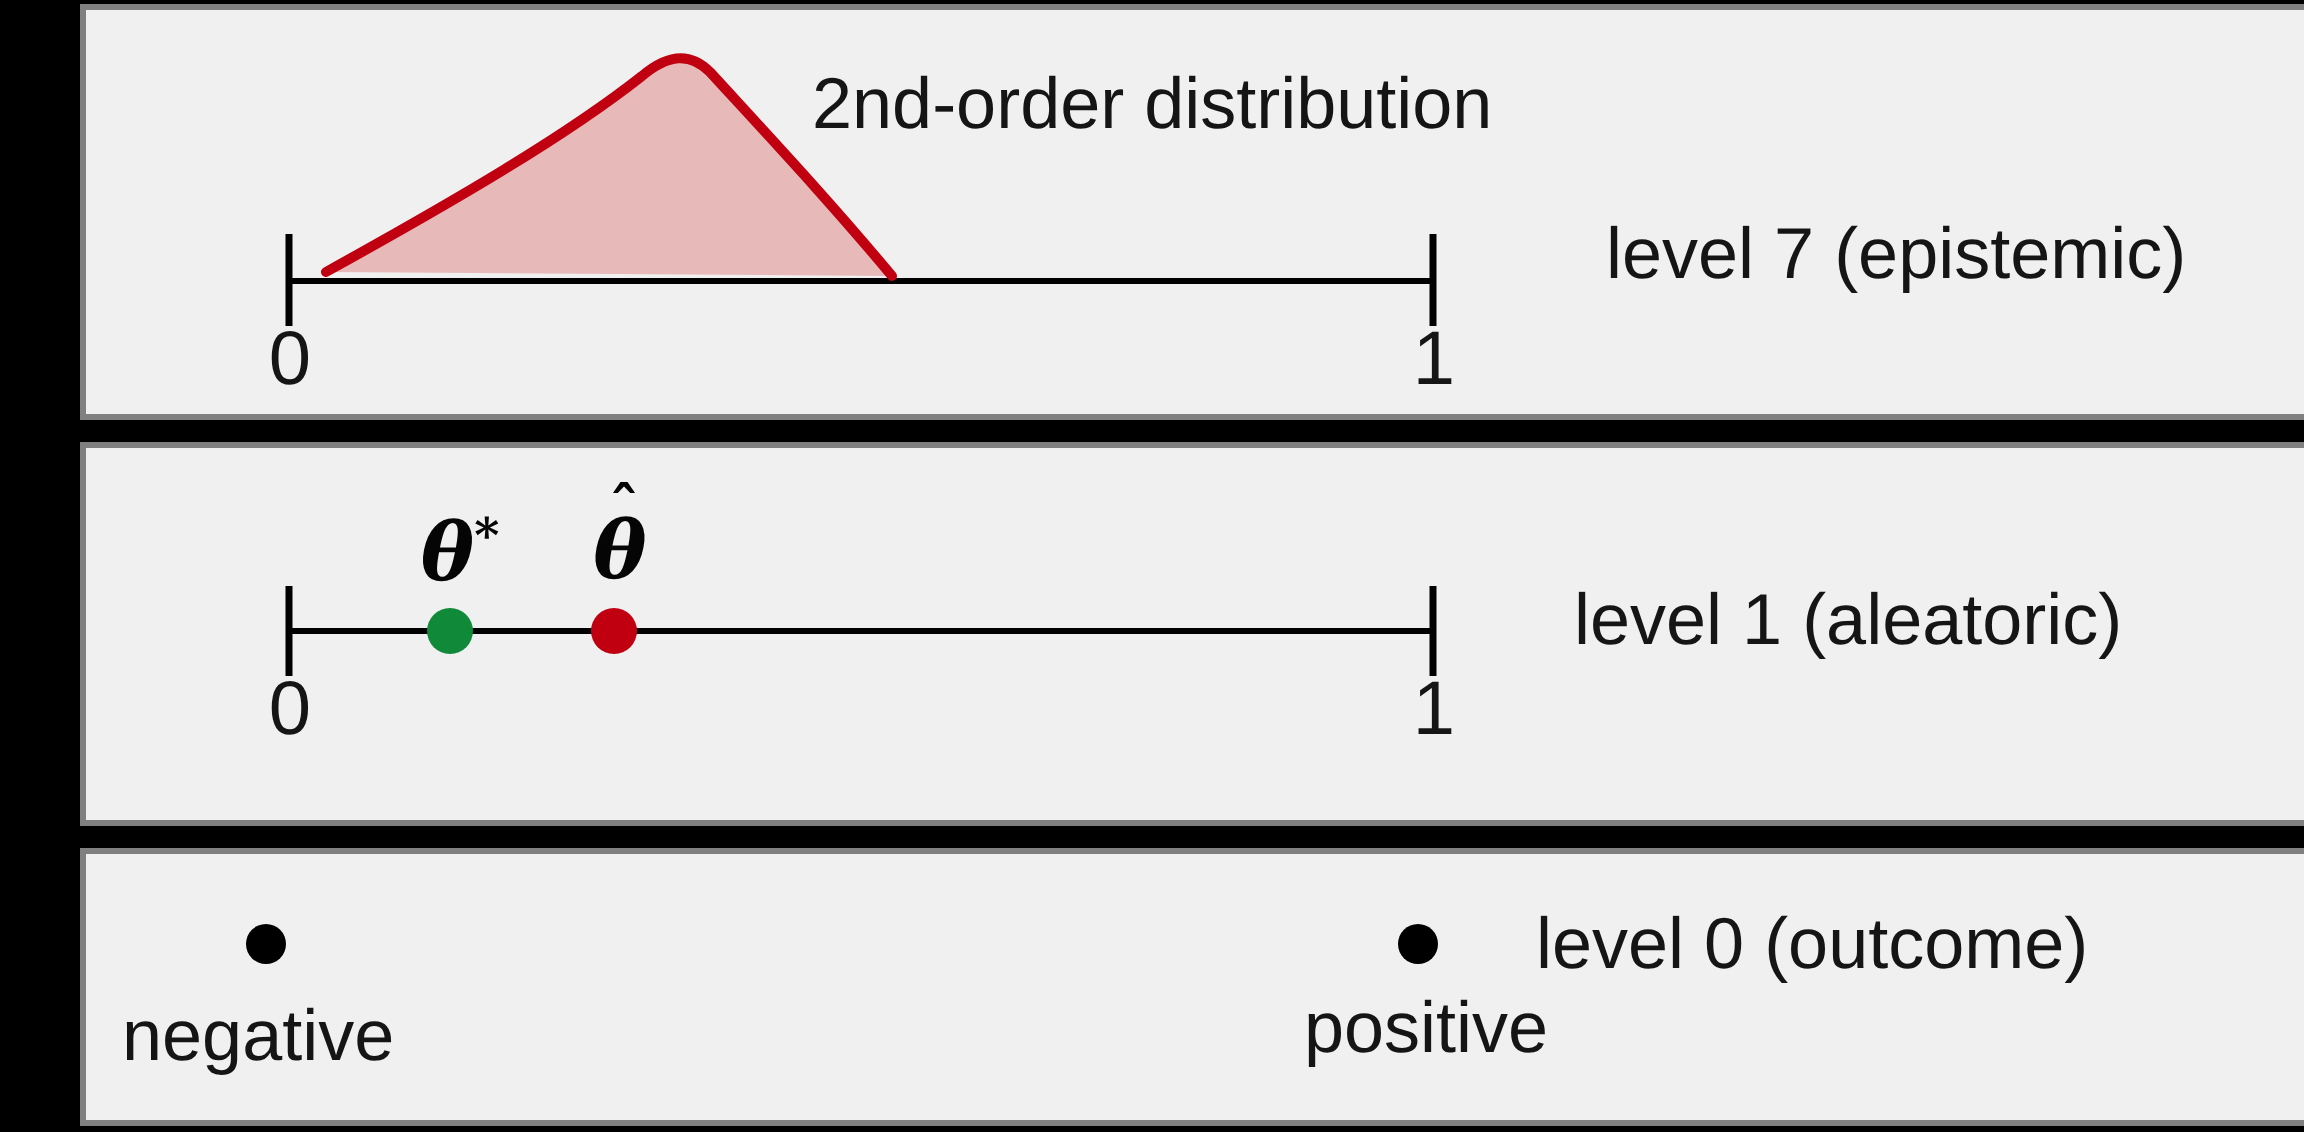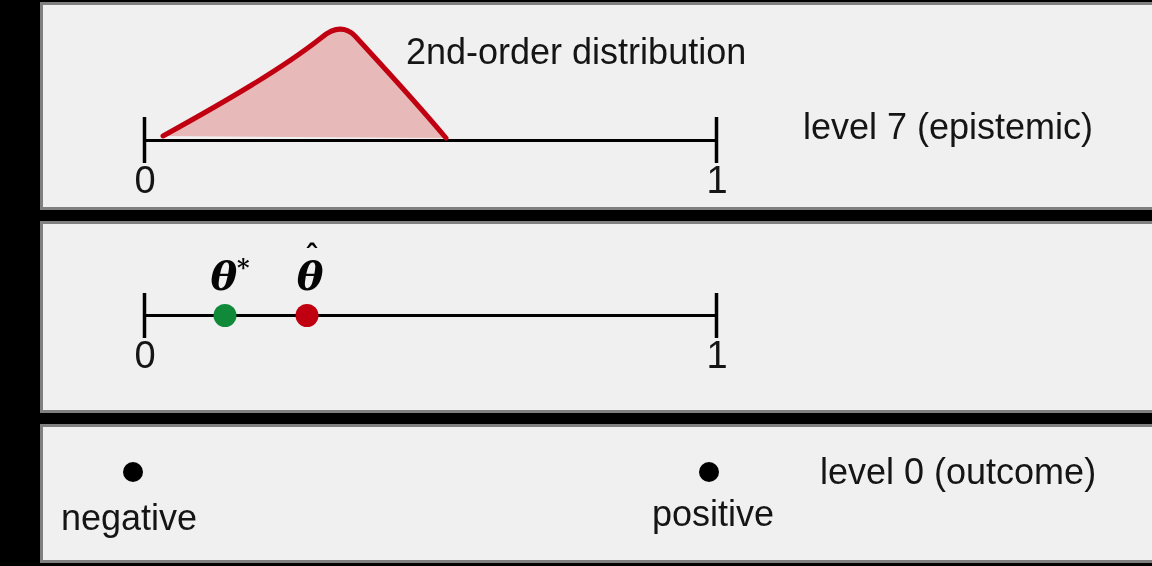--- a/index.html
+++ b/index.html
@@ -59,20 +59,21 @@
   </svg>
 
   <div class="t" style="left:368px;top:34px">2nd-order distribution</div>
   <div class="t" style="left:765px;top:109px">level 7 (epistemic)</div>
   <div class="t digit center" style="left:107px;top:161px">0</div>
   <div class="t digit center" style="left:679px;top:161px">1</div>
 
   <div class="t theta center" style="left:192px;top:256px"><span>θ</span><span class="sup">*</span></div>
   <div class="t theta center" style="left:272px;top:256px"><span>θ</span></div>
   <div class="t hat" style="left:274px;top:241px">ˆ</div>
+  <div class="t" style="left:749px;top:292px">level 1 (aleatoric)</div>
   <div class="t digit center" style="left:107px;top:336px">0</div>
   <div class="t digit center" style="left:679px;top:336px">1</div>
 
   <div class="t" style="left:614px;top:496px">positive</div>
   <div class="t" style="left:23px;top:500px">negative</div>
-  <div class="t" style="left:782px;top:454px">level 0 (outcome)</div>
+  <div class="t" style="left:730px;top:454px">level 0 (outcome)</div>
 
 </div>
 
 </body></html>

